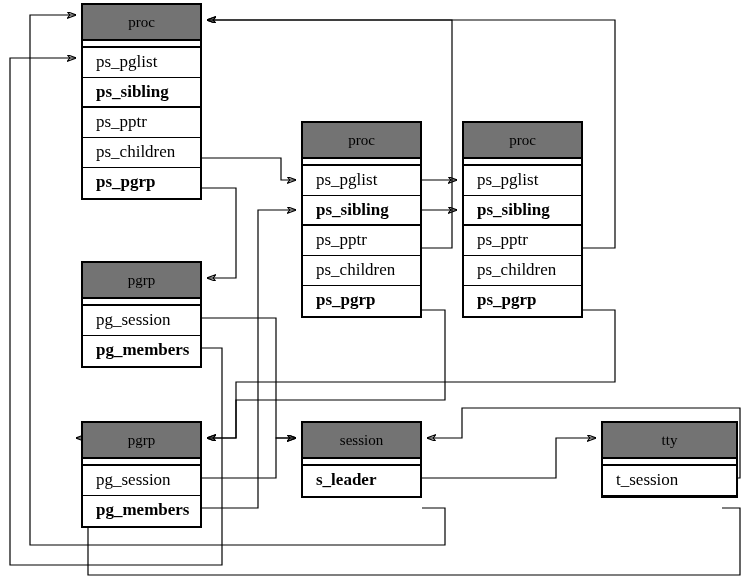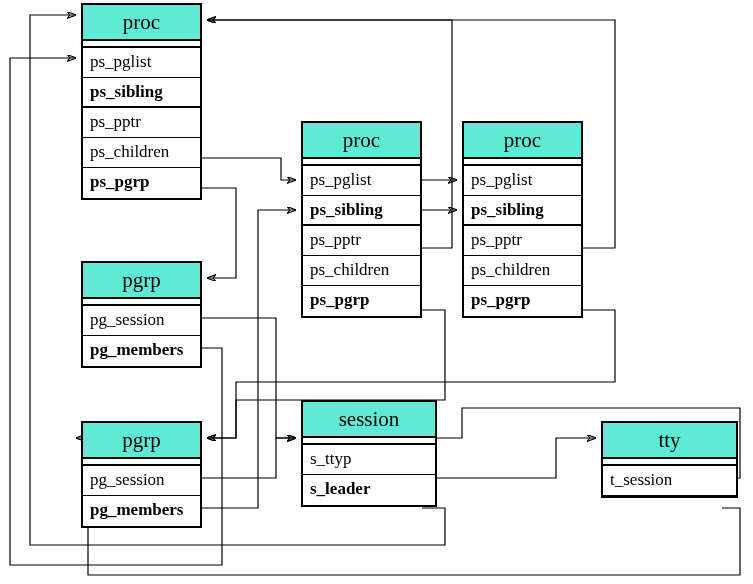--- a/index.html
+++ b/index.html
@@ -34,36 +34,36 @@
     box-sizing: border-box;
     border: 2.5px solid #000000;
     background: #ffffff;
     z-index: 2;
   }
   .struct .hdr {
     box-sizing: border-box;
     height: 36px;
     line-height: 34px;
     text-align: center;
-    font-size: 21px;
+    font-size: 15px;
     border-bottom: 2.5px solid #000000;
     white-space: nowrap;
-    background: #5eead4;
+    background: #737373;
   }
   .struct .gap {
     box-sizing: border-box;
     height: 7px;
     border-bottom: 2.5px solid #000000;
     background: #ffffff;
   }
   .struct .field {
     box-sizing: border-box;
     height: 30px;
     line-height: 28px;
-    padding-left: 7px;
+    padding-left: 13px;
     font-size: 17px;
     border-bottom: 1.2px solid #000000;
     white-space: nowrap;
     background: #ffffff;
   }
   .struct .field.last {
     border-bottom: none;
     font-weight: bold;
   }
   .struct .field.grp-end {
@@ -153,24 +153,23 @@
     <div class="field last">pg_members</div>
   </div>
 
   <div class="struct" style="left:81px; top:421px; width:121px;">
     <div class="hdr">pgrp</div>
     <div class="gap"></div>
     <div class="field">pg_session</div>
     <div class="field last">pg_members</div>
   </div>
 
-  <div class="struct" style="left:301px; top:400px; width:136px;">
+  <div class="struct" style="left:301px; top:421px; width:121px;">
     <div class="hdr">session</div>
     <div class="gap"></div>
-    <div class="field">s_ttyp</div>
     <div class="field last">s_leader</div>
   </div>
 
   <div class="struct" style="left:601px; top:421px; width:137px;">
     <div class="hdr">tty</div>
     <div class="gap"></div>
     <div class="field">t_session</div>
   </div>
 
 </div>

